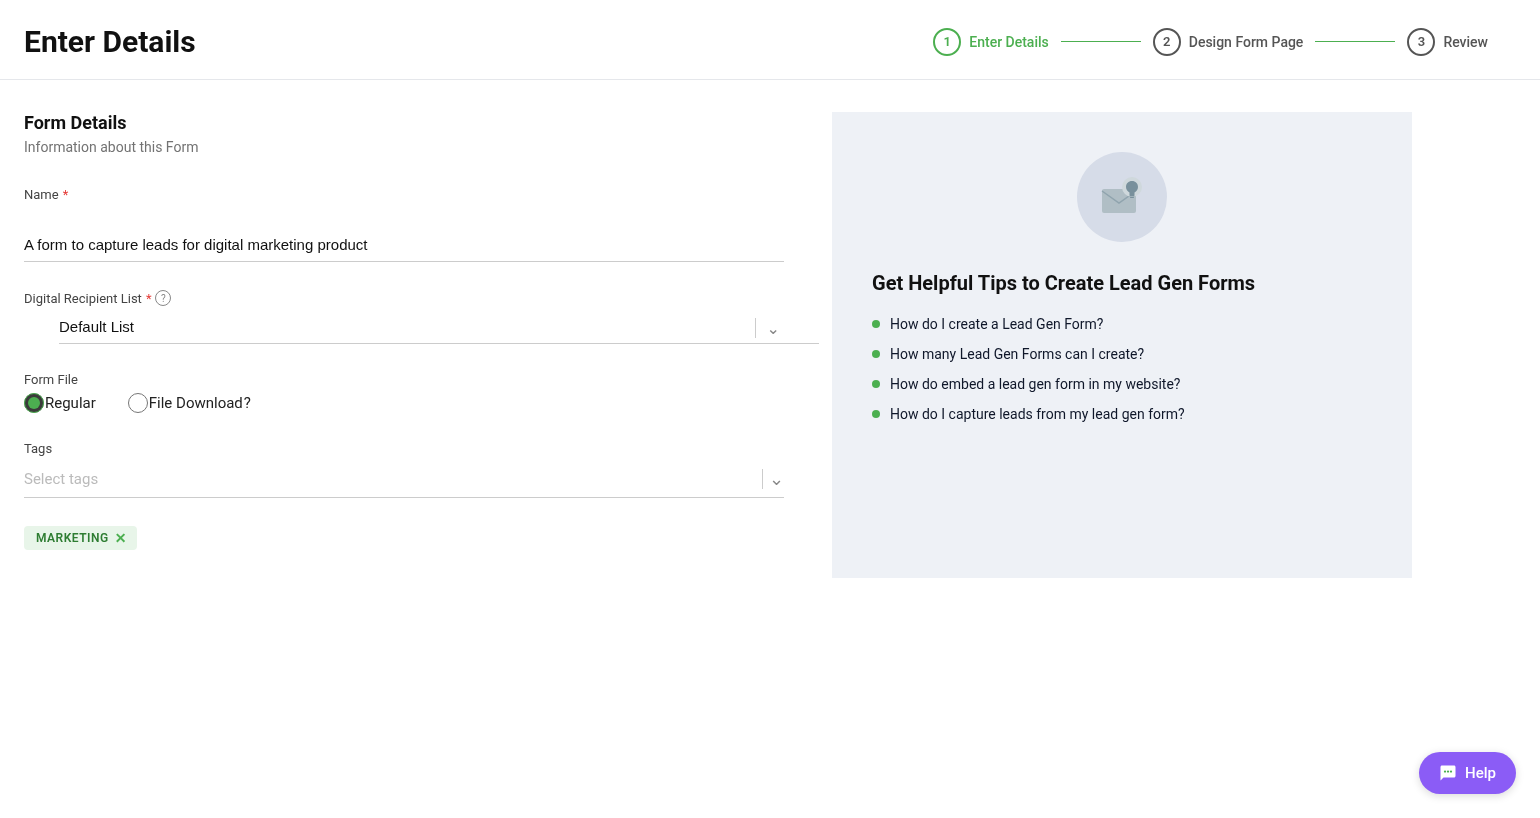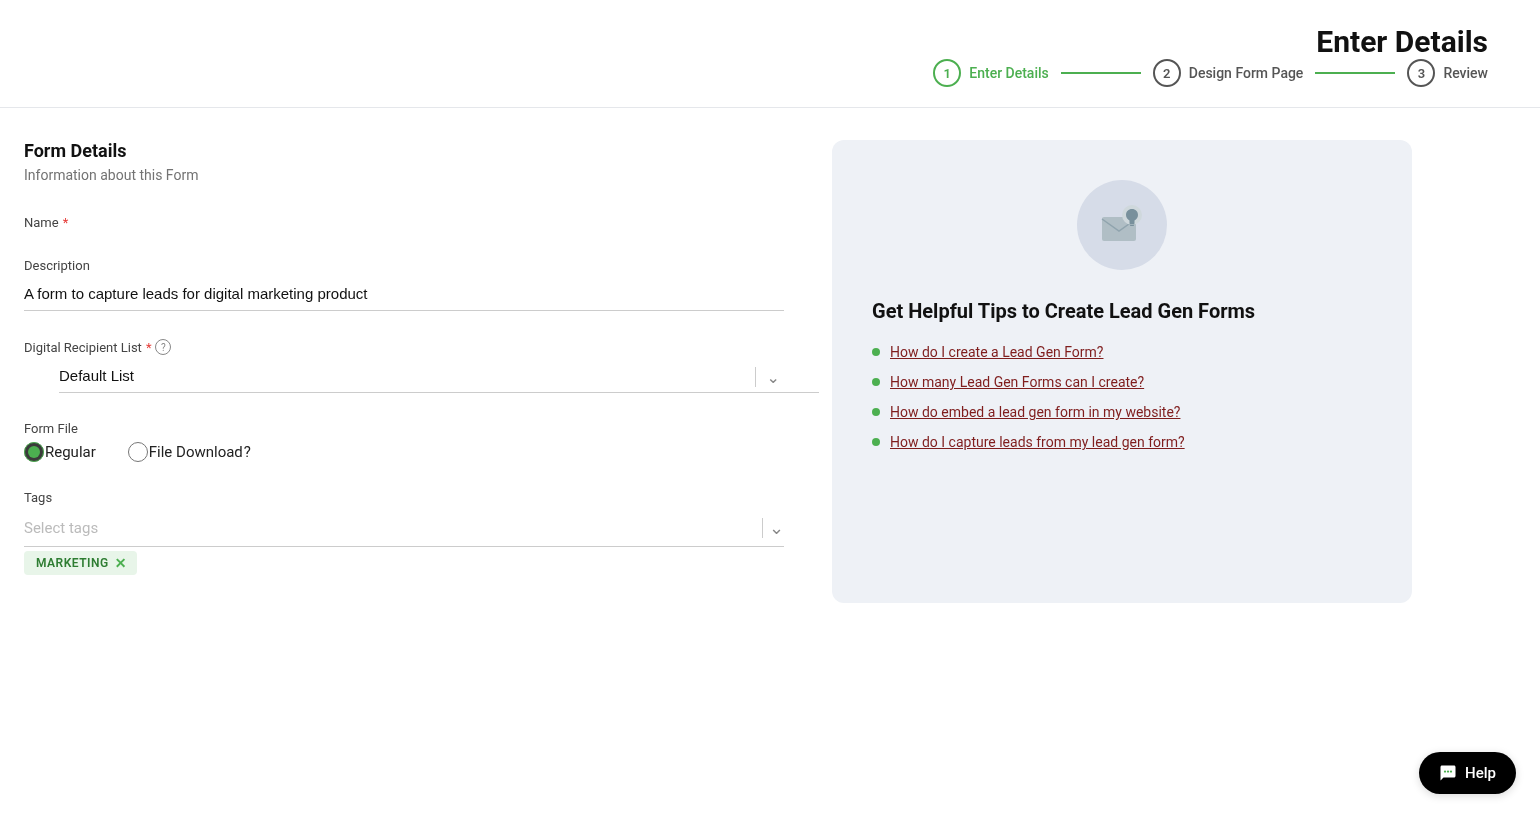--- a/index.html
+++ b/index.html
@@ -6,25 +6,24 @@
     body {
       font-family: -apple-system, BlinkMacSystemFont, 'Segoe UI', Roboto, sans-serif;
       background: #fff;
       color: #222;
       min-height: 818px;
     }
 
     
     .header {
       display: flex;
-      align-items: flex-end;
+      align-items: center;
       justify-content: space-between;
       padding: 24px 52px 20px 24px;
       border-bottom: 1px solid #e5e7eb;
-      flex-direction: column;
     }
     .header-title {
       font-size: 30px;
       font-weight: 700;
       color: #111;
     }
     .stepper {
       display: flex;
       align-items: center;
       gap: 0;
@@ -210,35 +209,35 @@
     .tag-badge {
       display: inline-flex;
       align-items: center;
       gap: 6px;
       background: #e8f5e9;
       color: #2e7d32;
       font-size: 12px;
       font-weight: 600;
       padding: 4px 10px 4px 12px;
       border-radius: 4px;
-      margin-top: 4px;
+      margin-top: 28px;
       letter-spacing: 0.5px;
     }
     .tag-badge .tag-remove {
       cursor: pointer;
       font-size: 14px;
       color: #4caf50;
       font-weight: 700;
     }
 
     
     .info-panel {
       width: 580px;
       background: #eef1f6;
-      border-radius: 12px;
+      border-radius: 0;
       padding: 40px 40px 36px 40px;
       display: flex;
       flex-direction: column;
       align-items: flex-start;
     }
     .info-icon-wrapper {
       width: 90px;
       height: 90px;
       border-radius: 50%;
       background: #d6dce8;
@@ -272,31 +271,30 @@
     }
     .info-links li .bullet {
       width: 8px;
       height: 8px;
       border-radius: 50%;
       background: #4caf50;
       flex-shrink: 0;
       margin-top: 4px;
     }
     .info-links li a {
-      color: #7f1d1d;
-      text-decoration: underline;
+      color: #0f172a;
       cursor: pointer;
     }
 
     
     .help-btn {
       position: fixed;
       bottom: 24px;
       right: 24px;
-      background: #000000;
+      background: #8b5cf6;
       color: #fff;
       border-radius: 24px;
       padding: 12px 20px;
       font-size: 15px;
       font-weight: 500;
       display: flex;
       align-items: center;
       gap: 8px;
       cursor: pointer;
       box-shadow: 0 2px 8px rgba(0,0,0,0.15);
@@ -342,23 +340,20 @@
     <p class="form-section-subtitle">Information about this Form</p>
 
     <div class="field-group">
       <div class="field-label">
         <span>Name</span>
         <span class="required">*</span>
       </div>
     </div>
 
     <div class="field-group">
-      <div class="field-label">
-        <span>Description</span>
-      </div>
       <input class="field-input" type="text" value="A form to capture leads for digital marketing product" style="">
     </div>
 
     <div class="field-group">
       <div class="field-label">
         <span>Digital Recipient List</span>
         <span class="required">*</span>
         <span class="help-icon">?</span>
       </div>
       <div class="select-wrapper">

